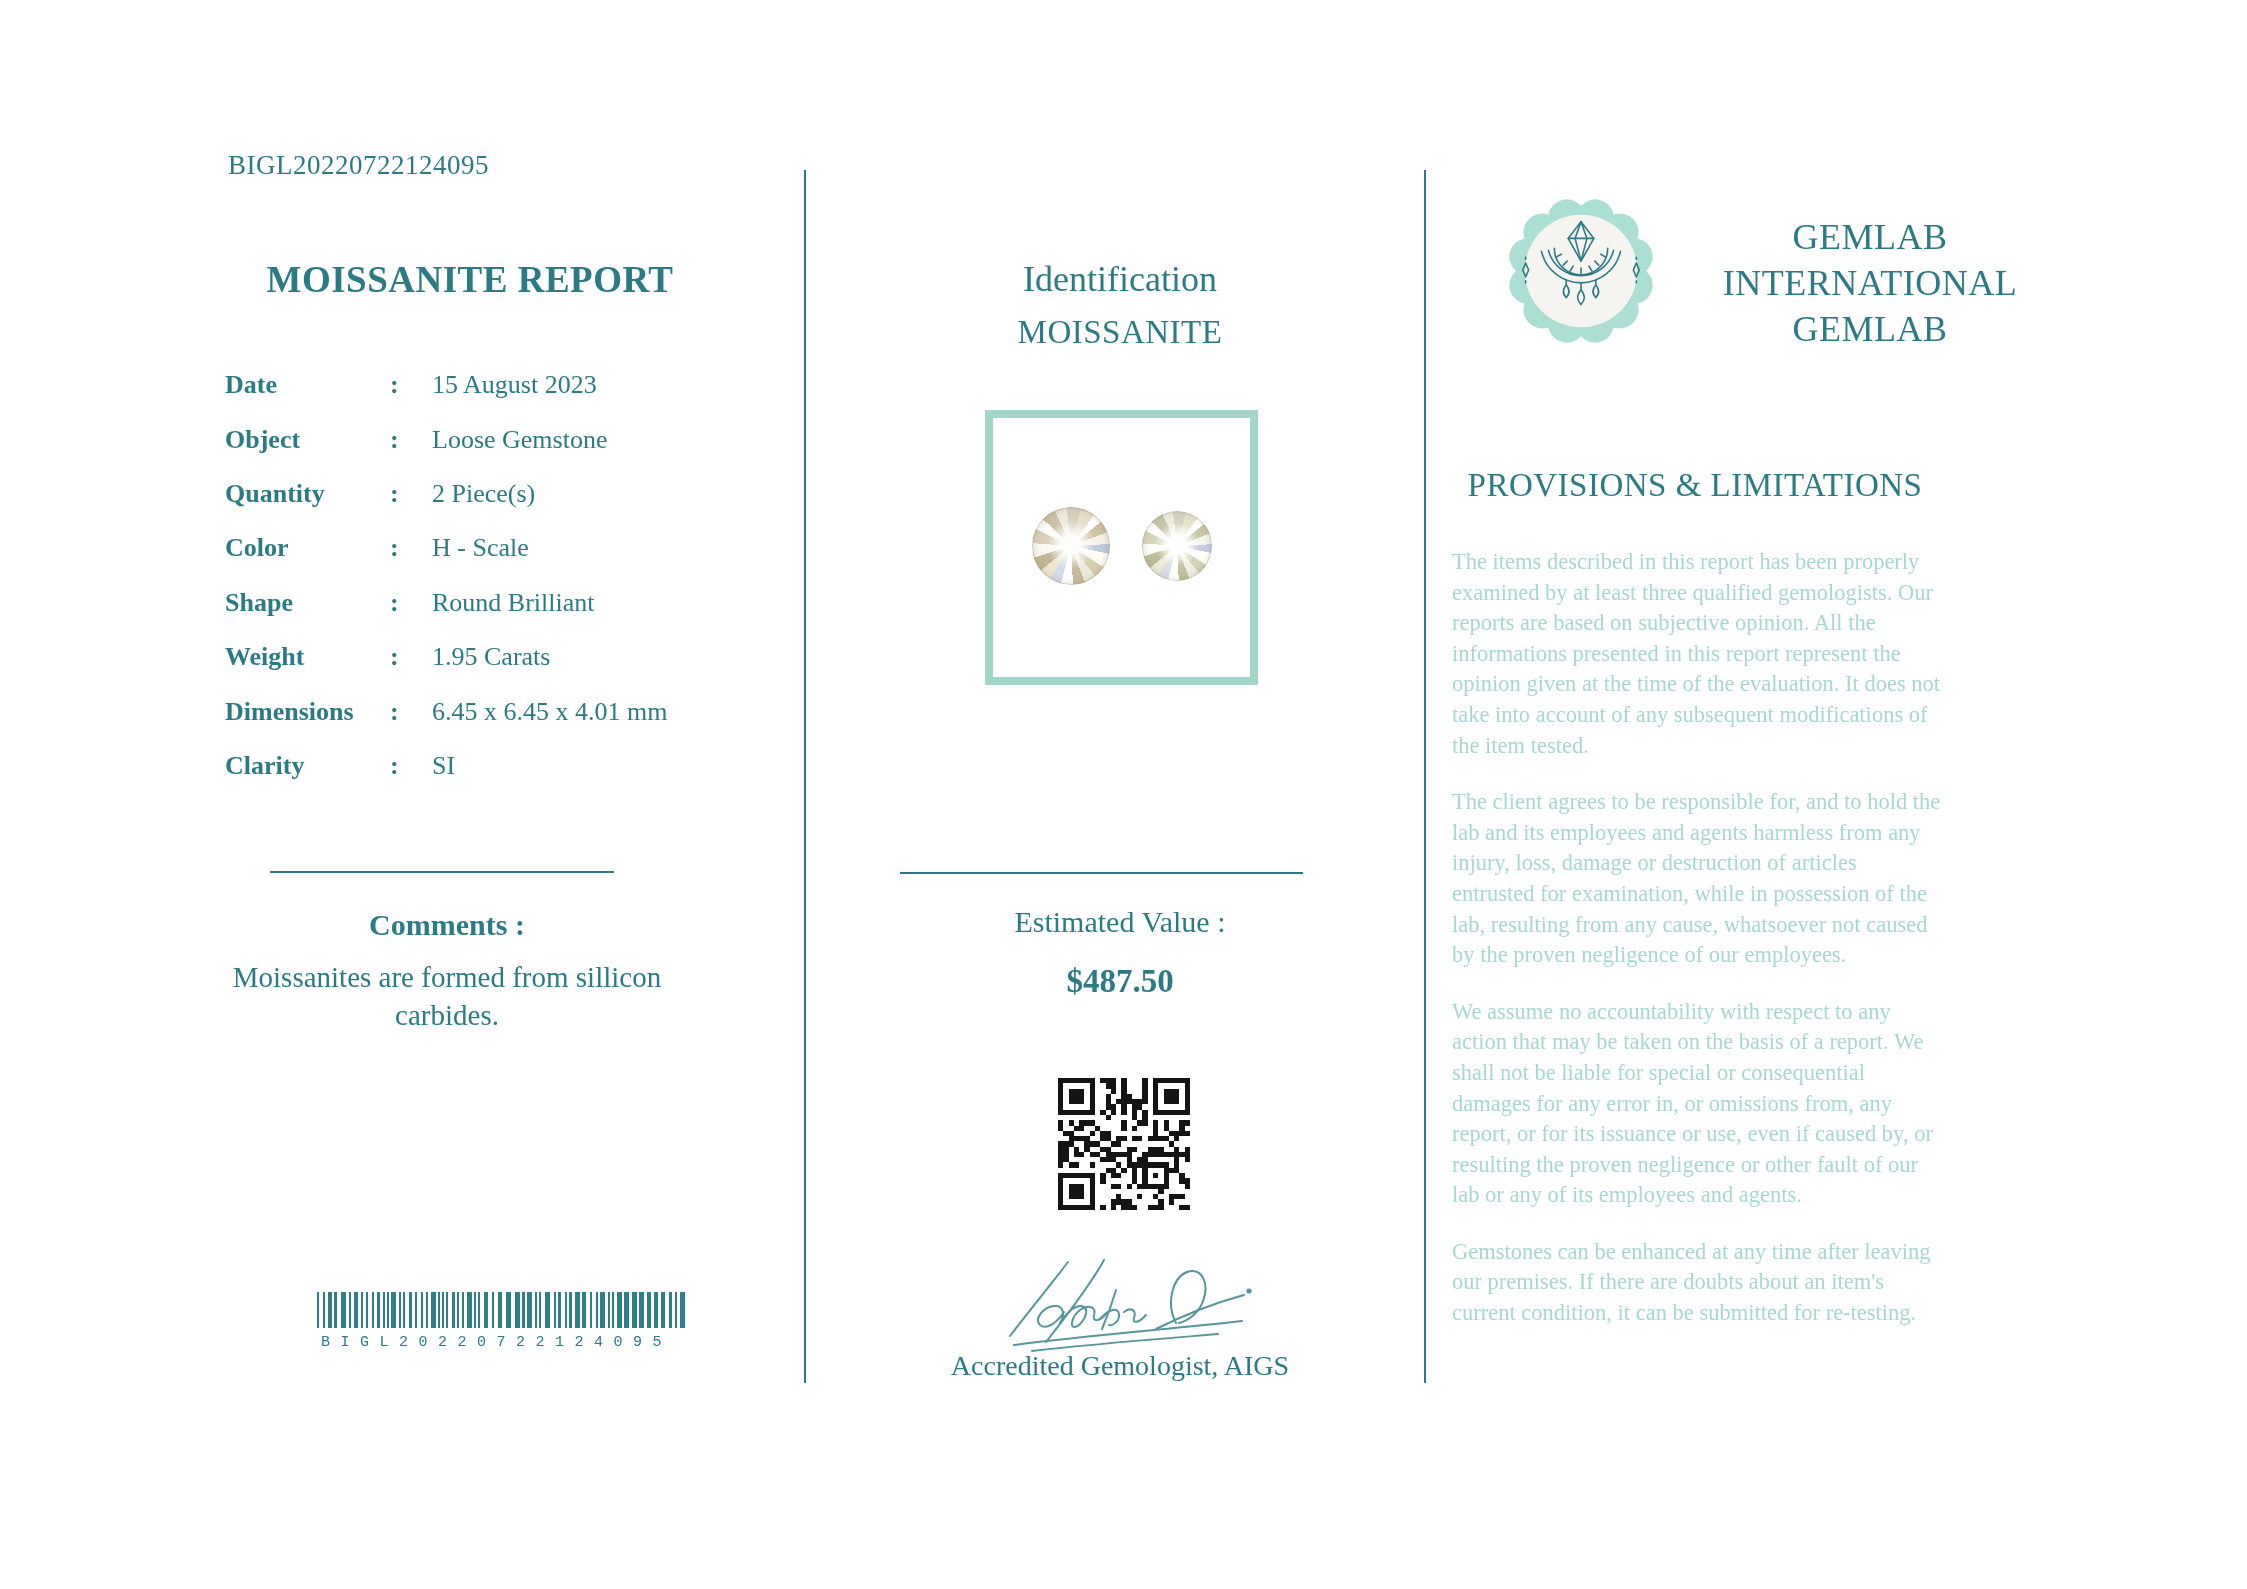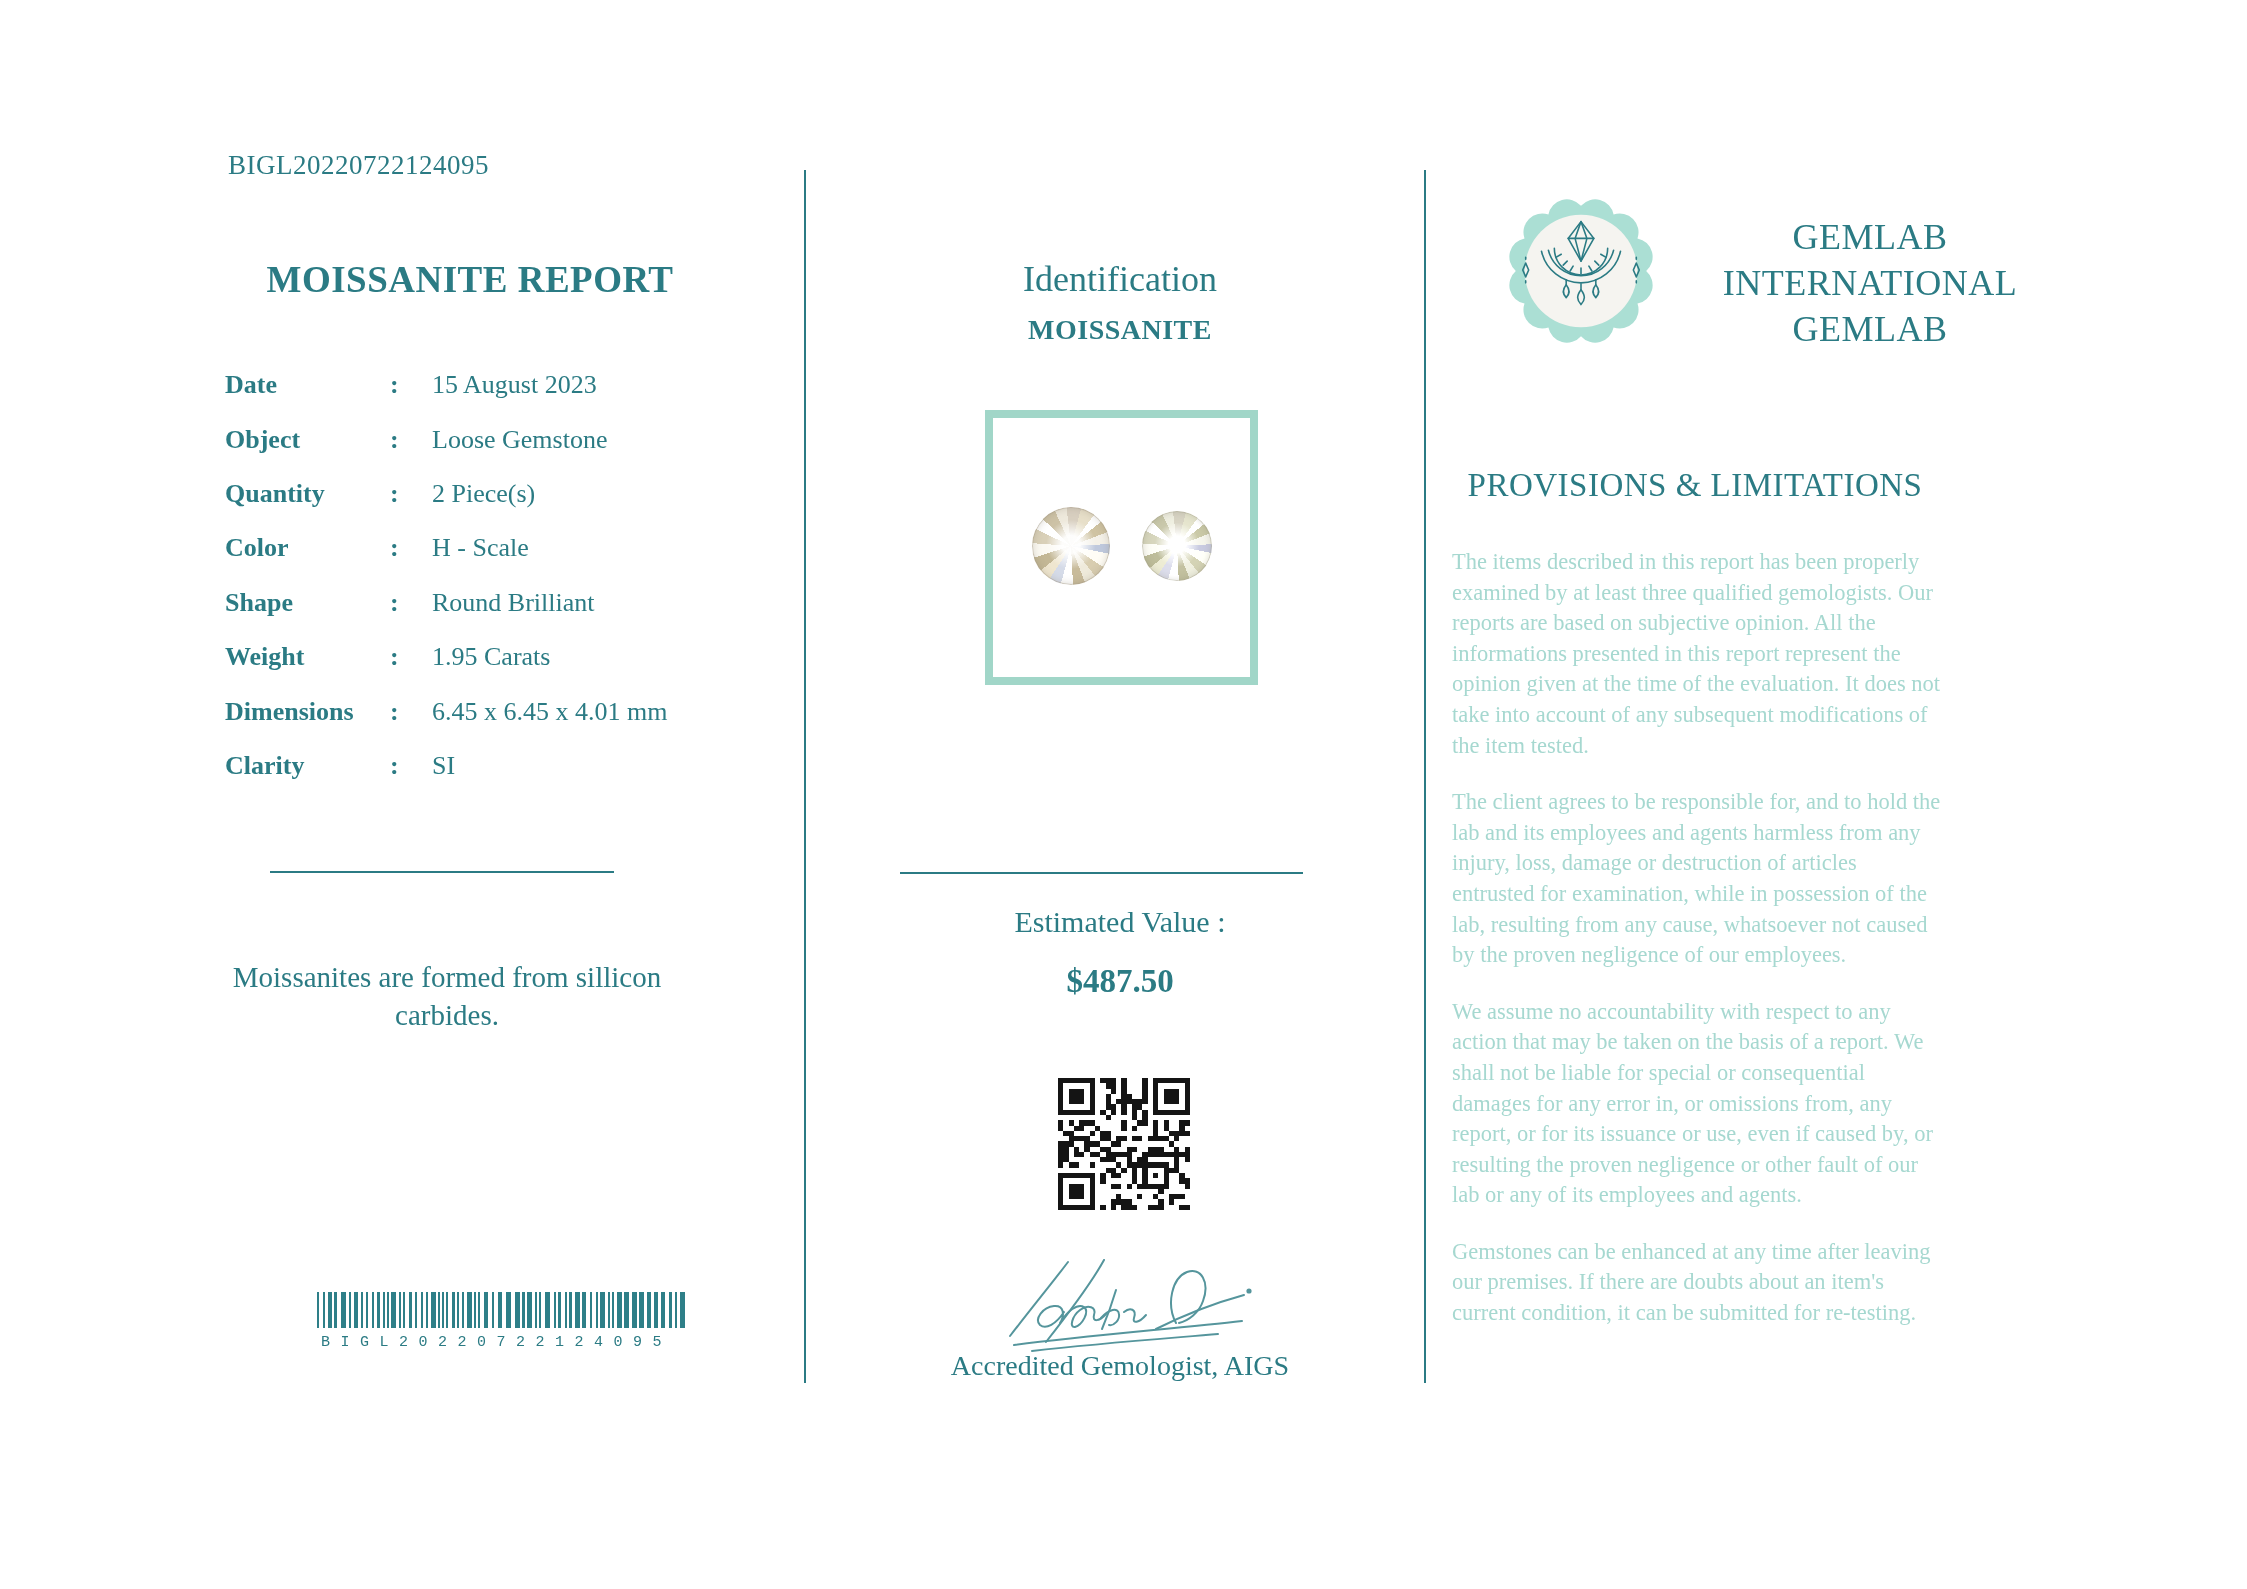--- a/index.html
+++ b/index.html
@@ -26,21 +26,21 @@
   .rule{height:2px;background:var(--teal);}
   .rule-left{left:270px;top:871px;width:344px;}
   .rule-mid{left:900px;top:872px;width:403px;}
   .comments-head{left:197px;top:908px;width:500px;text-align:center;font-size:30px;font-weight:bold;}
   .comments-text{left:197px;top:958px;width:500px;text-align:center;font-size:29px;line-height:1.32;}
   .barcode-wrap{left:317px;top:1292px;width:372px;text-align:left;}
   .barcode-text{font-family:"Liberation Mono", monospace;font-size:15px;letter-spacing:10.5px;color:var(--teal);margin-top:2px;white-space:nowrap;padding-left:4px;}
   
   .mid{left:830px;width:580px;text-align:center;}
   .ident-head{top:258px;font-size:36px;}
-  .ident-result{top:314px;font-size:28px;font-weight:bold;letter-spacing:.5px;}
+  .ident-result{top:314px;font-size:33px;font-weight:normal;letter-spacing:.5px;}
   .photo{left:985px;top:410px;width:257px;height:259px;border:8px solid var(--frame);background:#ffffff;}
   .gem{position:absolute;border-radius:50%;
     background:
       radial-gradient(circle at 50% 48%, rgba(255,255,255,.95) 0 16%, rgba(255,255,255,0) 44%),
       conic-gradient(from 15deg,
         #e7dfc9 0 6%, #ffffff 6% 10%, #cfc3a2 10% 15%, #f4f1e8 15% 20%, #bfc9dd 20% 24%,
         #fffdf6 24% 30%, #d8cdb0 30% 35%, #efeadb 35% 40%, #c8bb9b 40% 45%, #ffffff 45% 50%,
         #d5dbe8 50% 55%, #efe6cf 55% 60%, #c3b795 60% 66%, #fbf9f2 66% 72%, #d9d0b8 72% 78%,
         #ffffff 78% 83%, #cdc2a6 83% 89%, #eee9dc 89% 94%, #d8cfc0 94% 100%);
     box-shadow: inset 0 0 0 1px rgba(170,160,140,.45), inset 0 0 8px rgba(120,110,90,.3);}
@@ -117,20 +117,21 @@
       </div>
 
       <div class="field-row">
         <span class="flabel">Clarity</span>
         <span class="fcolon">:</span>
         <span class="fvalue">SI</span>
       </div>
     </div>
 
   <div class="abs rule rule-left"></div>
+  <div class="abs comments-head">Comments :</div>
   <div class="abs comments-text">Moissanites are formed from sillicon carbides.</div>
 
   <div class="abs barcode-wrap">
     <svg id="barcode" width="372" height="36" viewBox="0 0 372 36">
         <g id="bars" fill="#2e7f88">
           <rect x="0" y="0" width="2" height="36"></rect>
           <rect x="6" y="0" width="2" height="36"></rect>
           <rect x="11" y="0" width="4" height="36"></rect>
           <rect x="17" y="0" width="3" height="36"></rect>
           <rect x="24" y="0" width="5" height="36"></rect>

